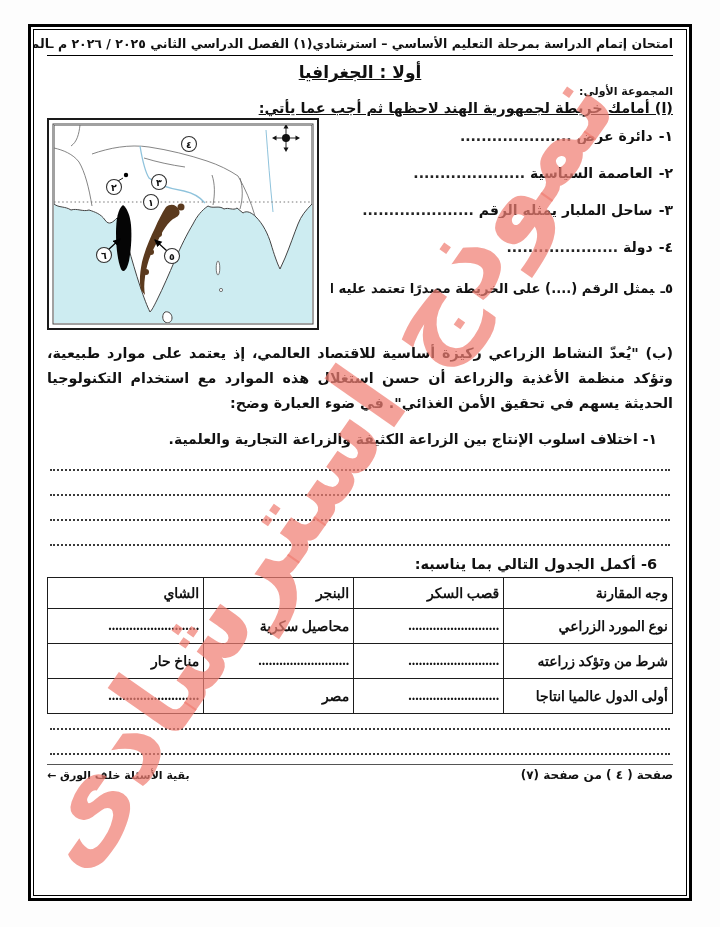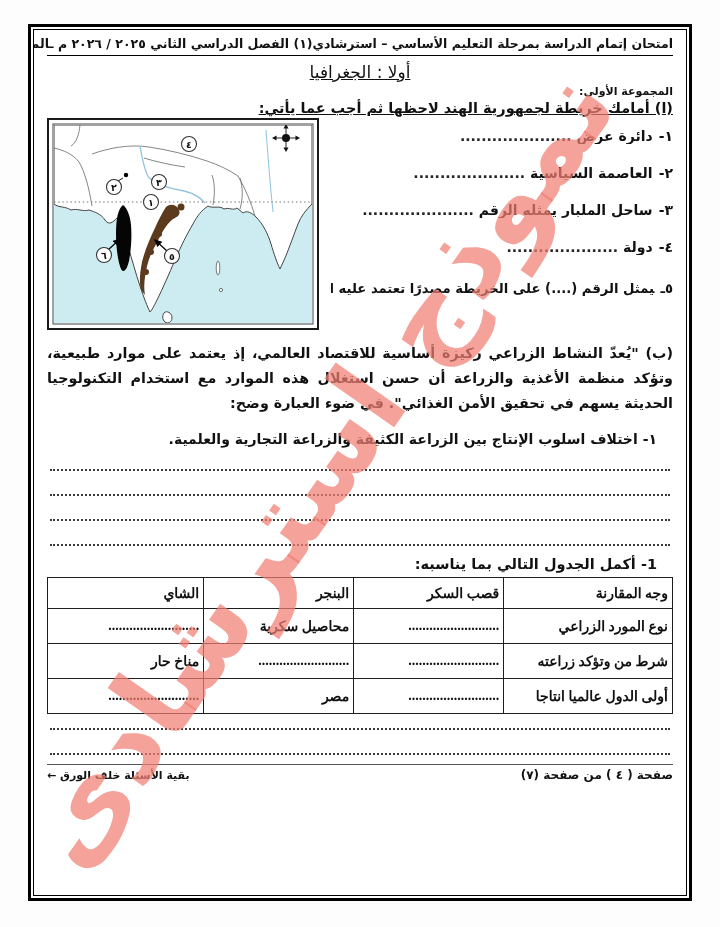--- a/index.html
+++ b/index.html
@@ -12,21 +12,21 @@
     border:3px solid #000;background:#fff;box-sizing:border-box;
   }
   .inner-frame{
     position:absolute;inset:2px;border:1px solid #000;
     padding:6px 13px;box-sizing:border-box;overflow:hidden;
   }
   .hdr{
     font-size:12.5px;font-weight:700;text-align:center;
     border-bottom:1.5px solid #000;padding-bottom:4px;white-space:nowrap;
   }
-  .title{text-align:center;font-size:17px;font-weight:400;text-decoration:underline;margin:6px 0 3px;}
+  .title{text-align:center;font-size:17px;font-weight:700;text-decoration:underline;margin:6px 0 3px;}
   .group{font-size:11px;font-weight:700;margin:3px 0 1px;}
   .intro-a{font-size:14.5px;font-weight:700;text-decoration:underline;margin:2px 0 2px;}
   .maprow{display:flex;gap:12px;align-items:flex-start;}
   .qcol{flex:1;font-weight:700;font-size:14px;min-width:0;}
   .qitem{margin-top:21px;white-space:nowrap;overflow:hidden;}
   .qitem.first{margin-top:10px;}
   .qitem.q5{margin-top:26px;font-size:13.2px;}
   .qnum{margin-left:6px;}
   .blank{letter-spacing:.5px;color:#222;}
   .mapbox{flex:0 0 272px;width:272px;}
@@ -160,21 +160,21 @@
 
     <div class="para-b">(ب) "يُعدّ النشاط الزراعي ركيزة أساسية للاقتصاد العالمي، إذ يعتمد على موارد طبيعية، وتؤكد منظمة الأغذية والزراعة أن حسن استغلال هذه الموارد مع استخدام التكنولوجيا الحديثة يسهم في تحقيق الأمن الغذائي". في ضوء العبارة وضح:</div>
 
     <div class="qline">١- اختلاف اسلوب الإنتاج بين الزراعة الكثيفة والزراعة التجارية والعلمية.</div>
     <div class="ansline"></div>
     <div class="ansline"></div>
 
     <div class="ansline"></div>
     <div class="ansline"></div>
 
-    <div class="q3">1- أكمل الجدول التالي بما يناسبه:</div>
+    <div class="q3">6- أكمل الجدول التالي بما يناسبه:</div>
 
     <table class="cmp">
       <thead>
         <tr>
           <th style="width:27%">وجه المقارنة</th>
           <th style="width:24%">قصب السكر</th>
           <th style="width:24%">البنجر</th>
           <th style="width:25%">الشاي</th>
         </tr>
       </thead>

